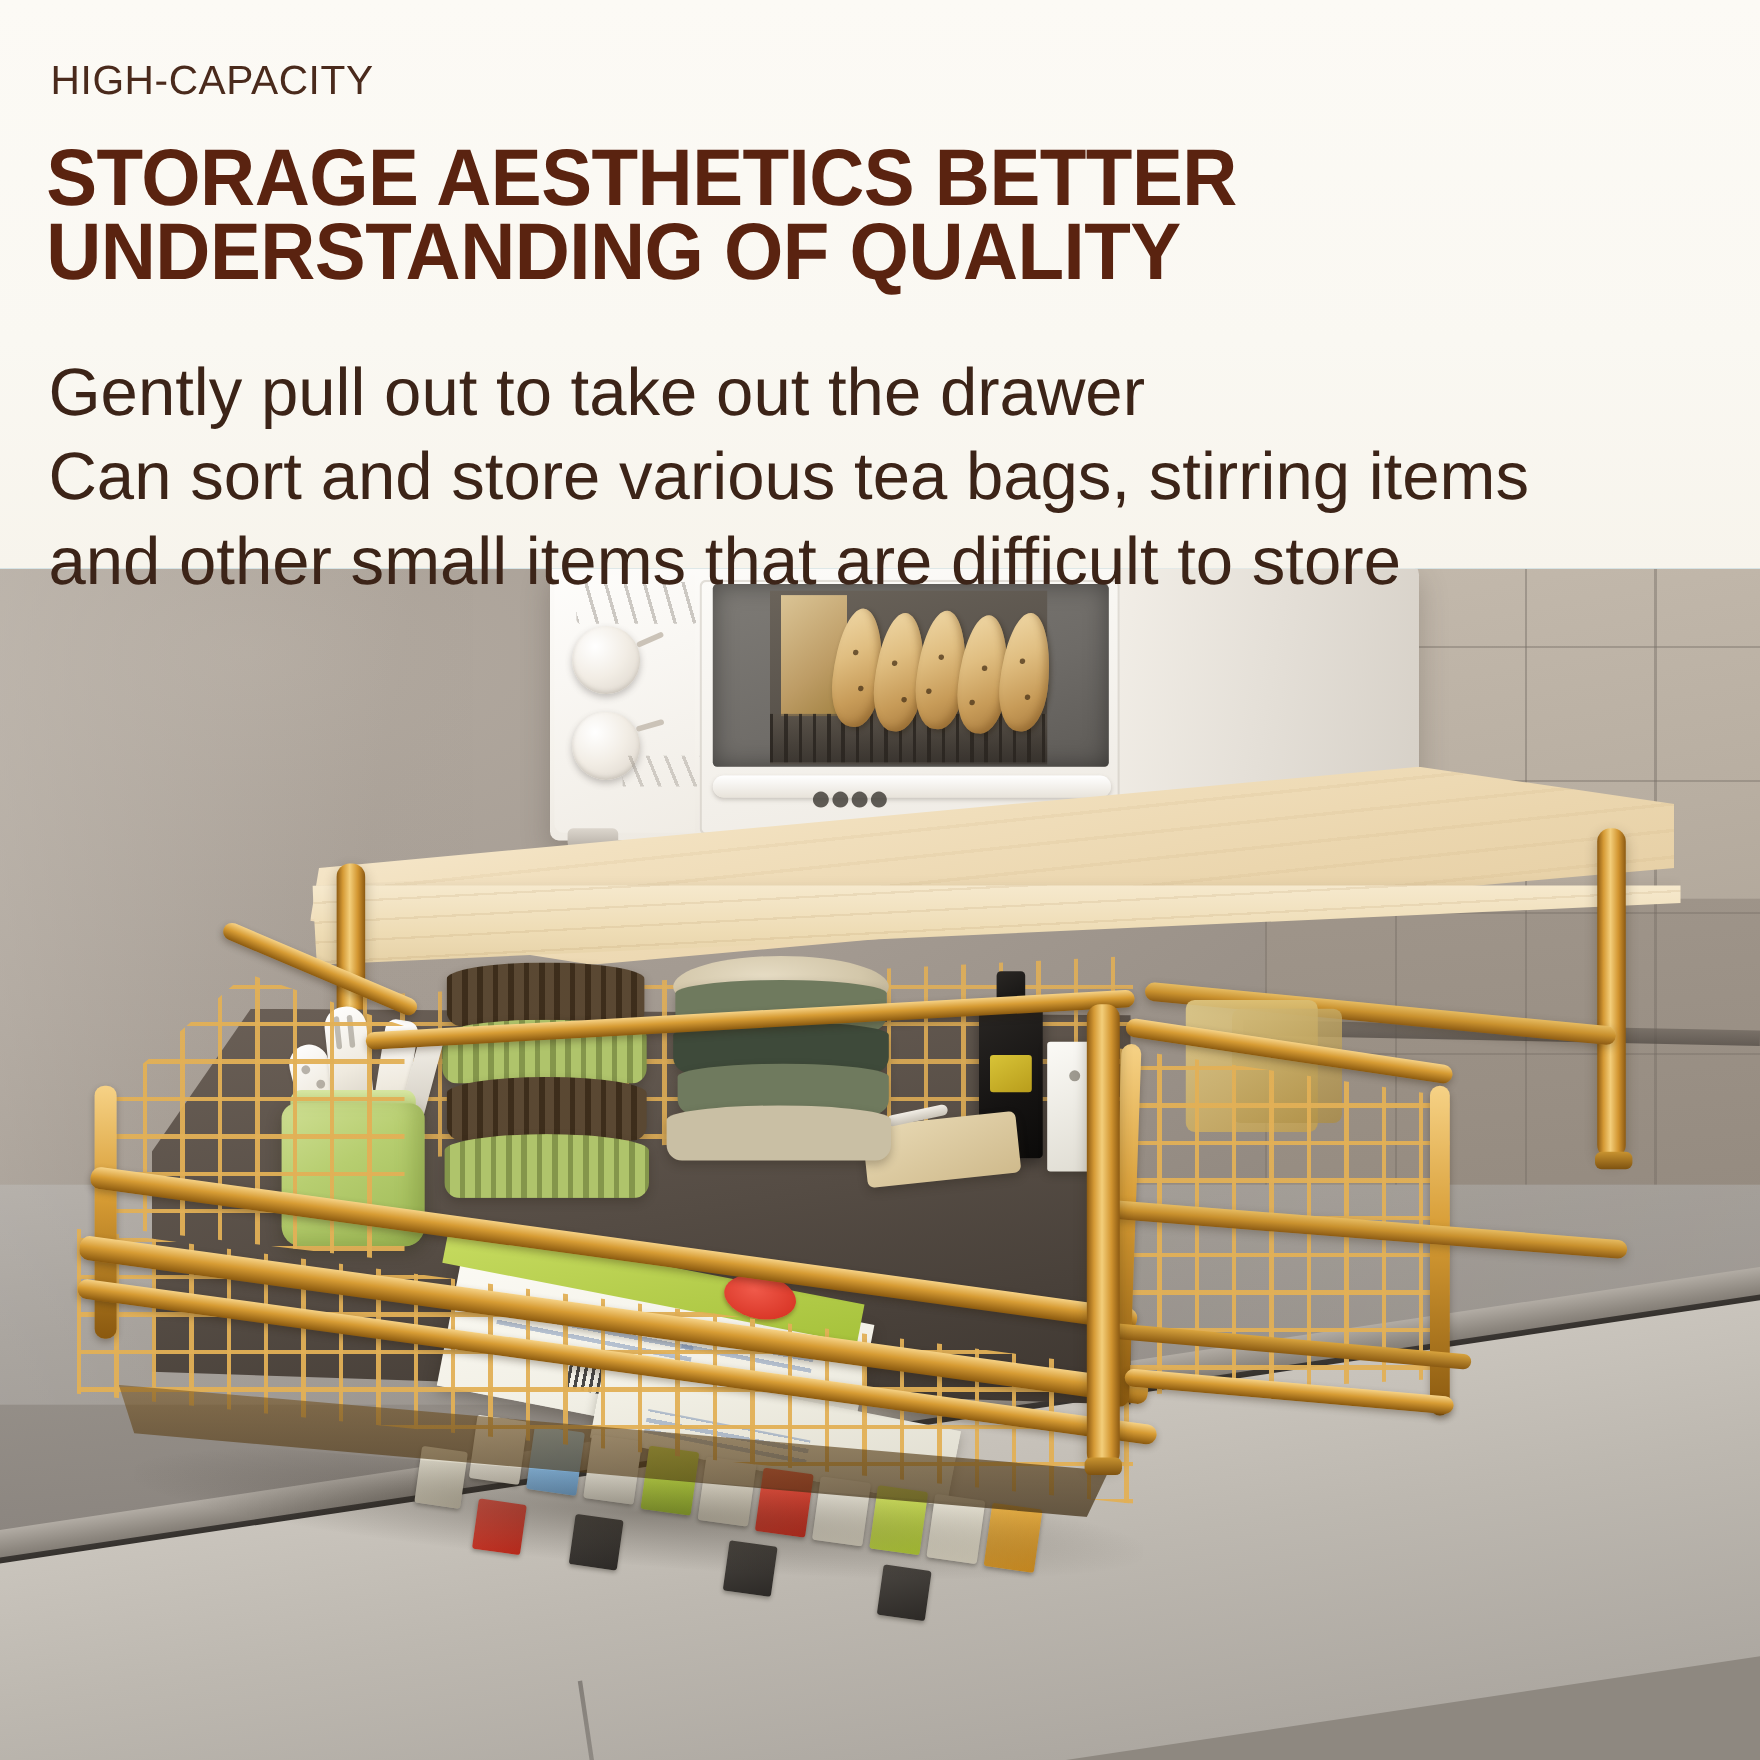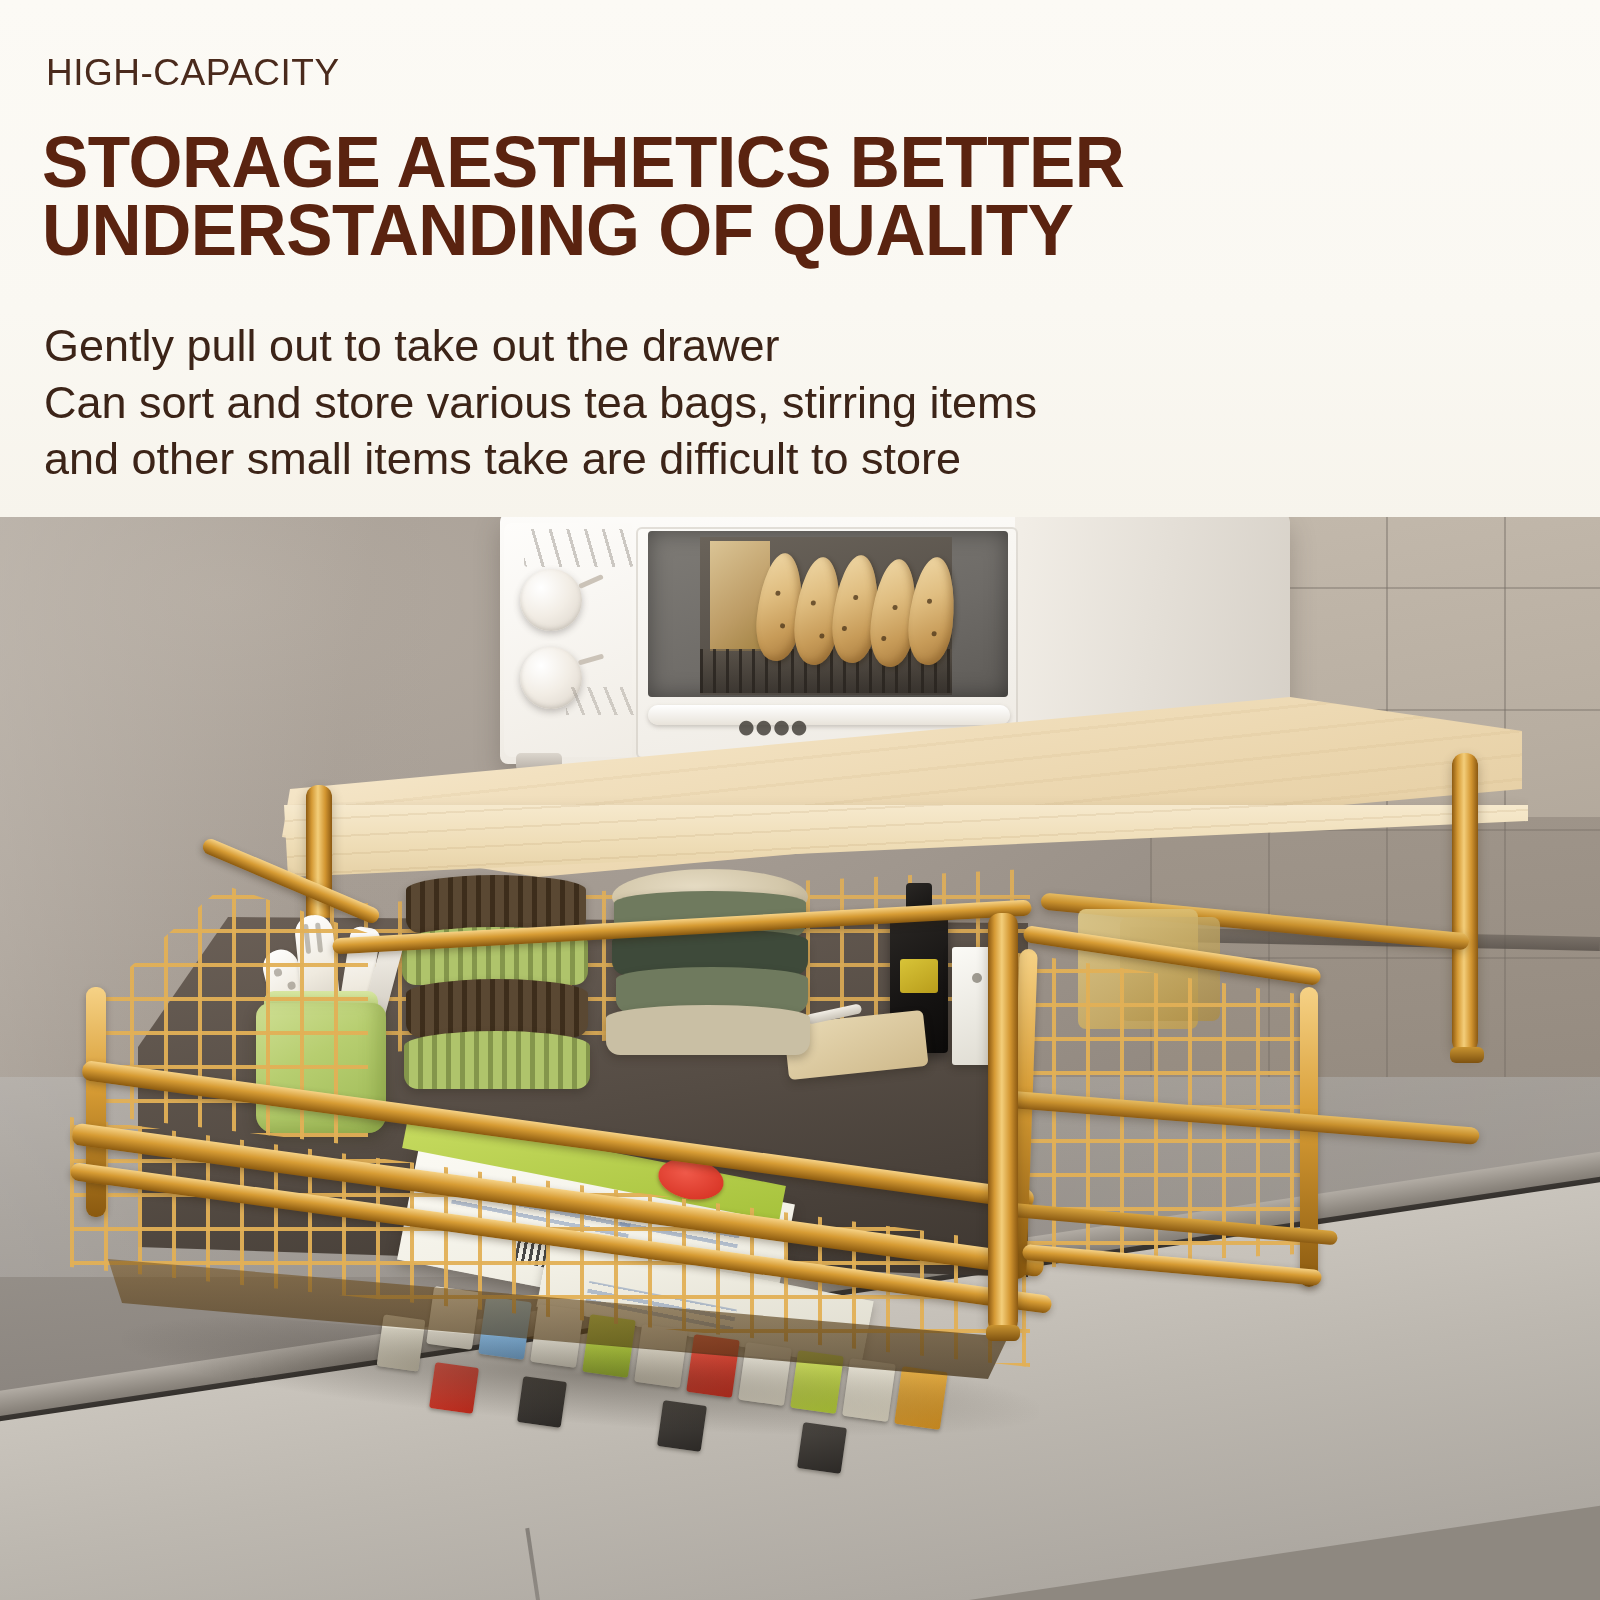--- a/index.html
+++ b/index.html
@@ -23,21 +23,21 @@
   }
   .headline{
     position:absolute;left:42px;top:128px;width:1300px;
     font-size:73px;line-height:.93;font-weight:700;
     color:#5A2310;letter-spacing:-.5px;
     transform:scaleX(.95);transform-origin:left top;
   }
   .headline .hl-line{display:block;white-space:nowrap;}
   .body-copy{
     position:absolute;left:44px;top:318px;width:1400px;
-    font-size:45px;line-height:1.26;font-weight:400;color:#3C2418;
+    font-size:61px;line-height:1.26;font-weight:400;color:#3C2418;
   }
   .body-copy .bl{display:block;white-space:nowrap;}
 
   
   .photo{
     position:absolute;left:0;top:517px;width:1600px;height:1083px;
     overflow:hidden;background:#8E8880;
   }
   .photo-inner{position:absolute;inset:0;}
 
@@ -422,21 +422,21 @@
 
   <div class="text-panel">
     <div class="eyebrow">HIGH-CAPACITY</div>
     <div class="headline">
       <span class="hl-line">STORAGE AESTHETICS BETTER</span>
       <span class="hl-line">UNDERSTANDING OF QUALITY</span>
     </div>
     <div class="body-copy">
       <span class="bl">Gently pull out to take out the drawer</span>
       <span class="bl">Can sort and store various tea bags, stirring items</span>
-      <span class="bl">and other small items take are difficult to store</span>
+      <span class="bl">and other small items that are difficult to store</span>
     </div>
   </div>
 
   <div class="photo">
    <div class="photo-inner">
 
     <div class="wall"></div>
     <div class="wall-left-shade"></div>
     <div class="tile-wall"></div>
     <div class="tile-wall-2"></div>

